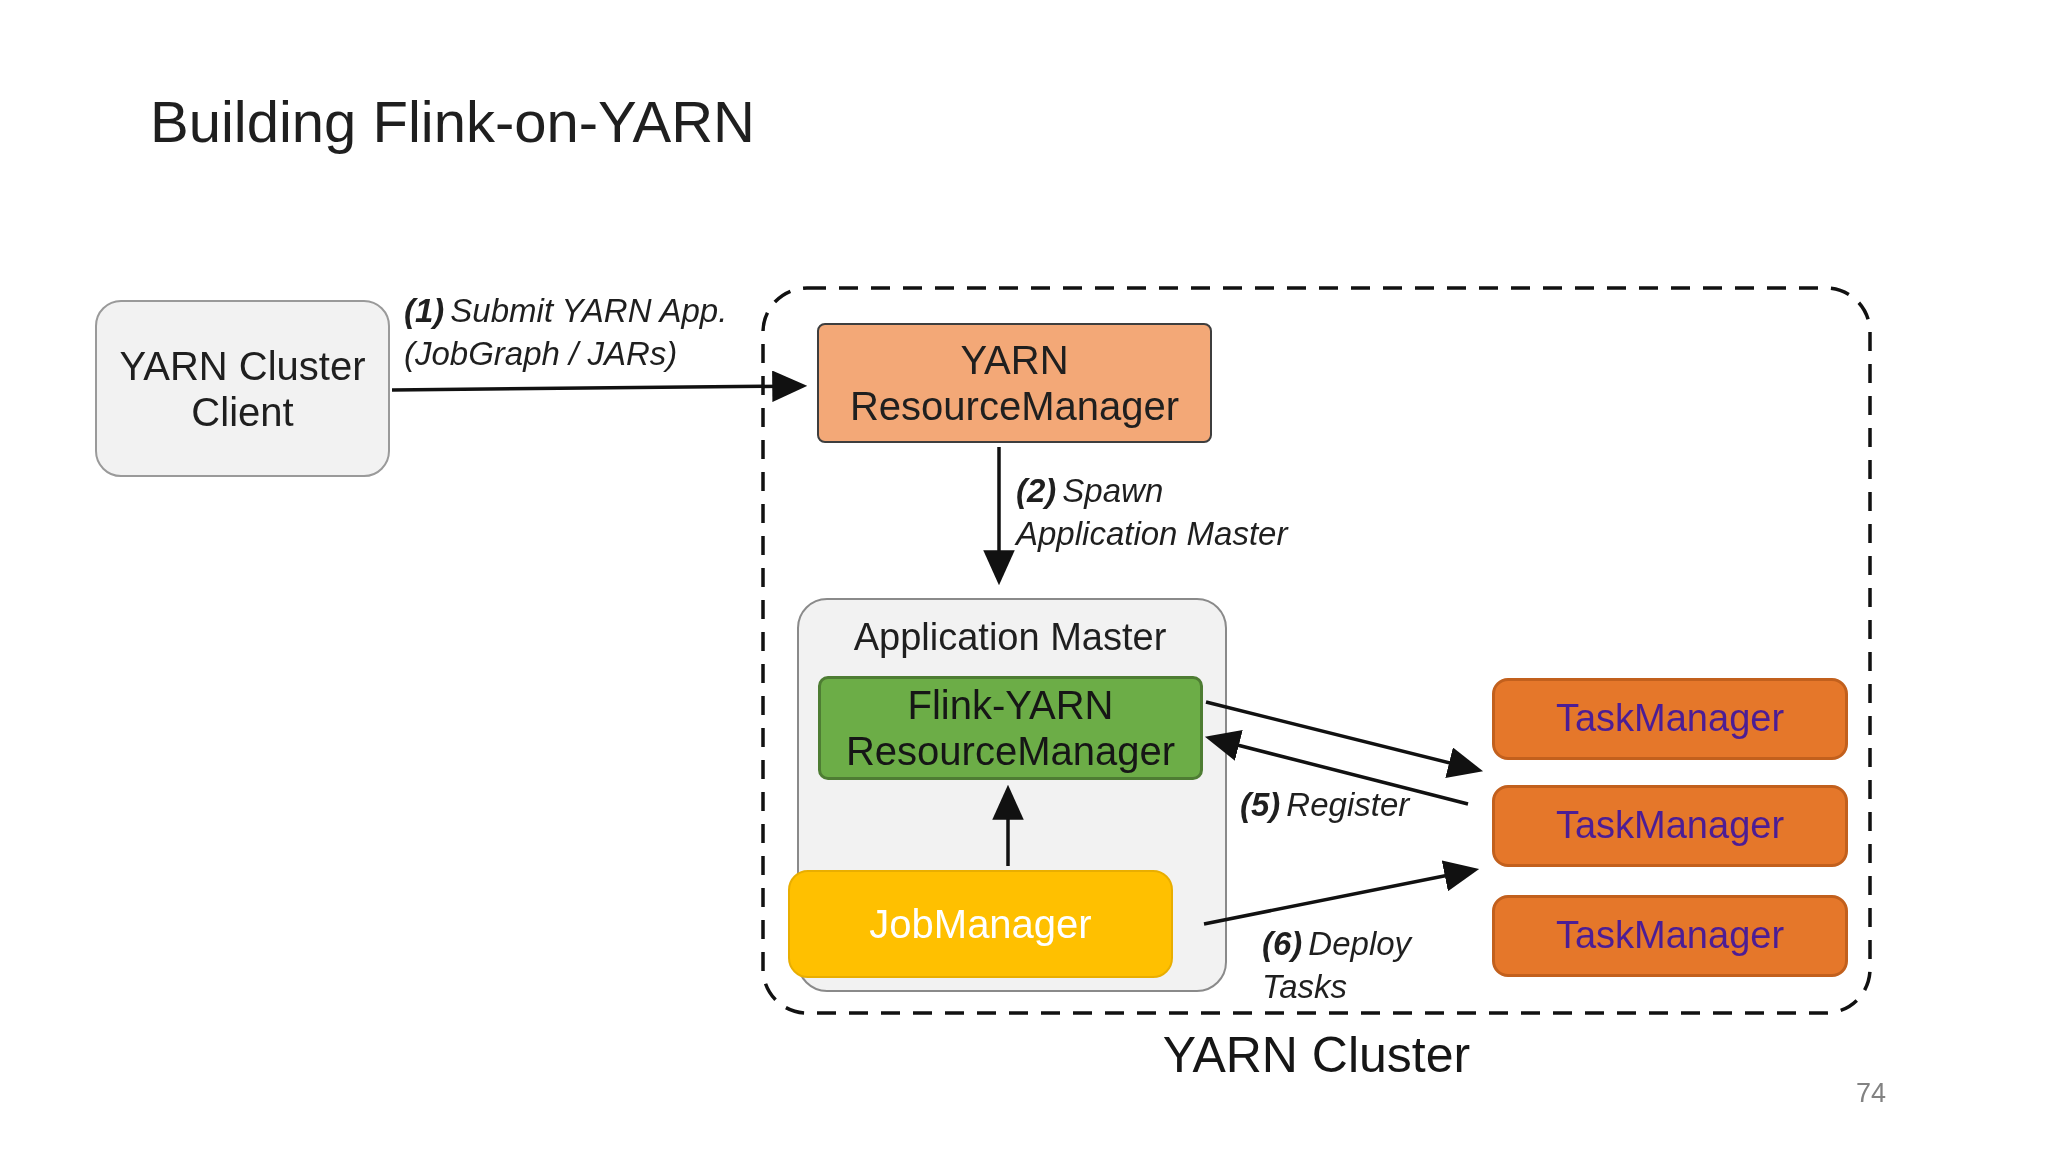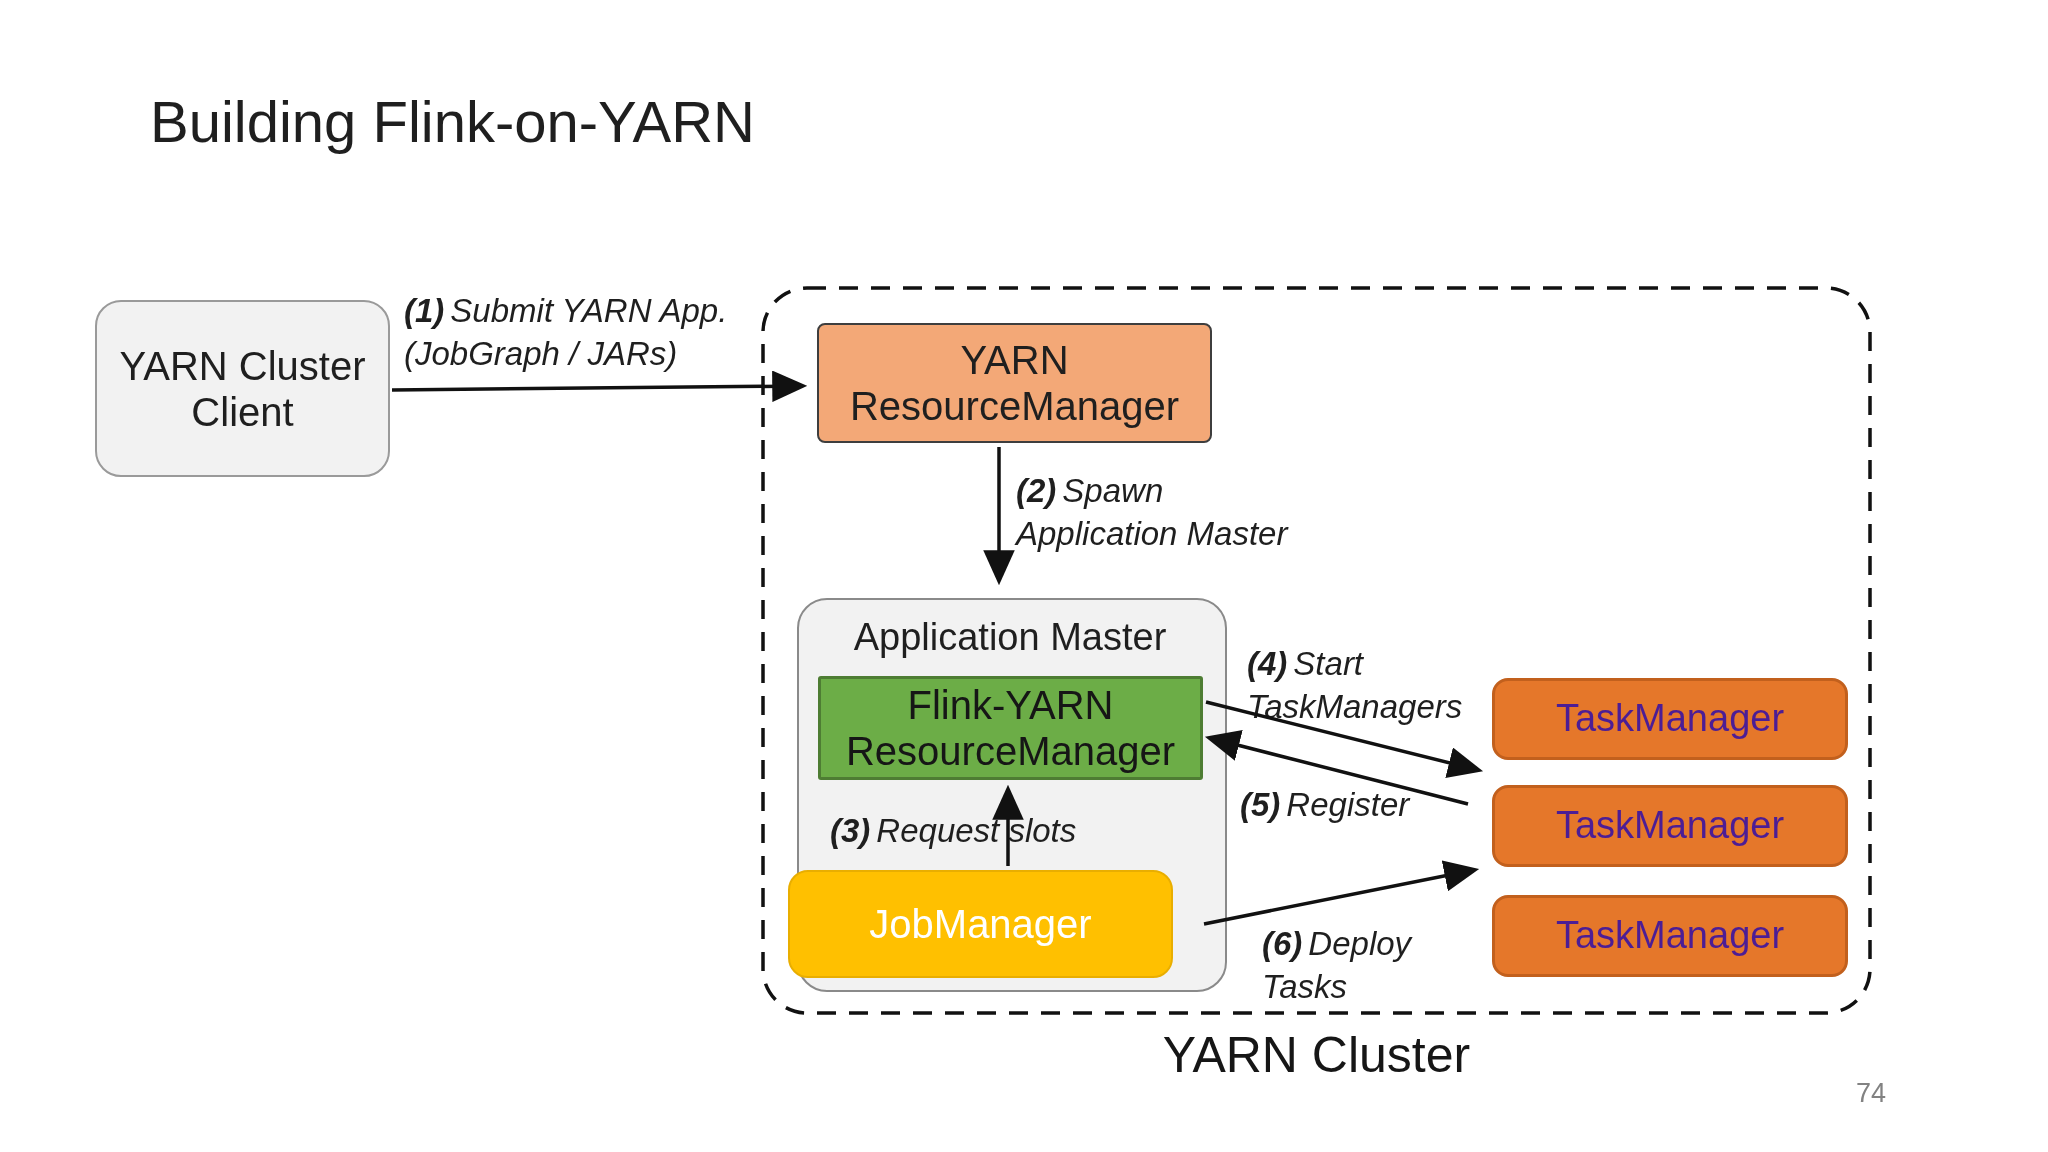--- a/index.html
+++ b/index.html
@@ -28,21 +28,21 @@
   }
   #app-master{
     left:797px;top:598px;width:426px;height:390px;
     background:#f2f2f2;border:2.5px solid #8a8a8a;border-radius:30px;
   }
   #app-master-title{
     left:797px;top:616px;width:426px;text-align:center;font-size:38px;
   }
   #flink-rm{
     left:818px;top:676px;width:385px;height:104px;
-    background:#6CAD47;border:3px solid #4E7D33;border-radius:3px;color:#161616;
+    background:#6CAD47;border:3px solid #4E7D33;border-radius:10px;color:#161616;
   }
   #job-manager{
     left:788px;top:870px;width:385px;height:108px;
     background:#FFC000;border:2.5px solid #E9AE00;border-radius:20px;color:#ffffff;
   }
   .task-manager{
     left:1492px;width:356px;height:82px;
     background:#E5772A;border:3px solid #C2601D;border-radius:16px;
     color:#4c1d95;font-size:38px;
   }
@@ -106,27 +106,20 @@
   </div>
 
   <div id="step1" class="abs step layer-label">
     <div><b>(1)</b><span>Submit YARN App.</span></div>
     <div><span>(JobGraph / JARs)</span></div>
   </div>
   <div id="step2" class="abs step layer-label">
     <div><b>(2)</b><span>Spawn</span></div>
     <div><span>Application Master</span></div>
   </div>
-  <div id="step3" class="abs step layer-label">
-    <div><b>(3)</b><span>Request slots</span></div>
-  </div>
-  <div id="step4" class="abs step layer-label">
-    <div><b>(4)</b><span>Start</span></div>
-    <div><span>TaskManagers</span></div>
-  </div>
   <div id="step5" class="abs step layer-label">
     <div><b>(5)</b><span>Register</span></div>
   </div>
   <div id="step6" class="abs step layer-label">
     <div><b>(6)</b><span>Deploy</span></div>
     <div><span>Tasks</span></div>
   </div>
 
   <div id="cluster-caption" class="abs layer-label">YARN Cluster</div>
   <div id="page-number" class="abs">74</div>

